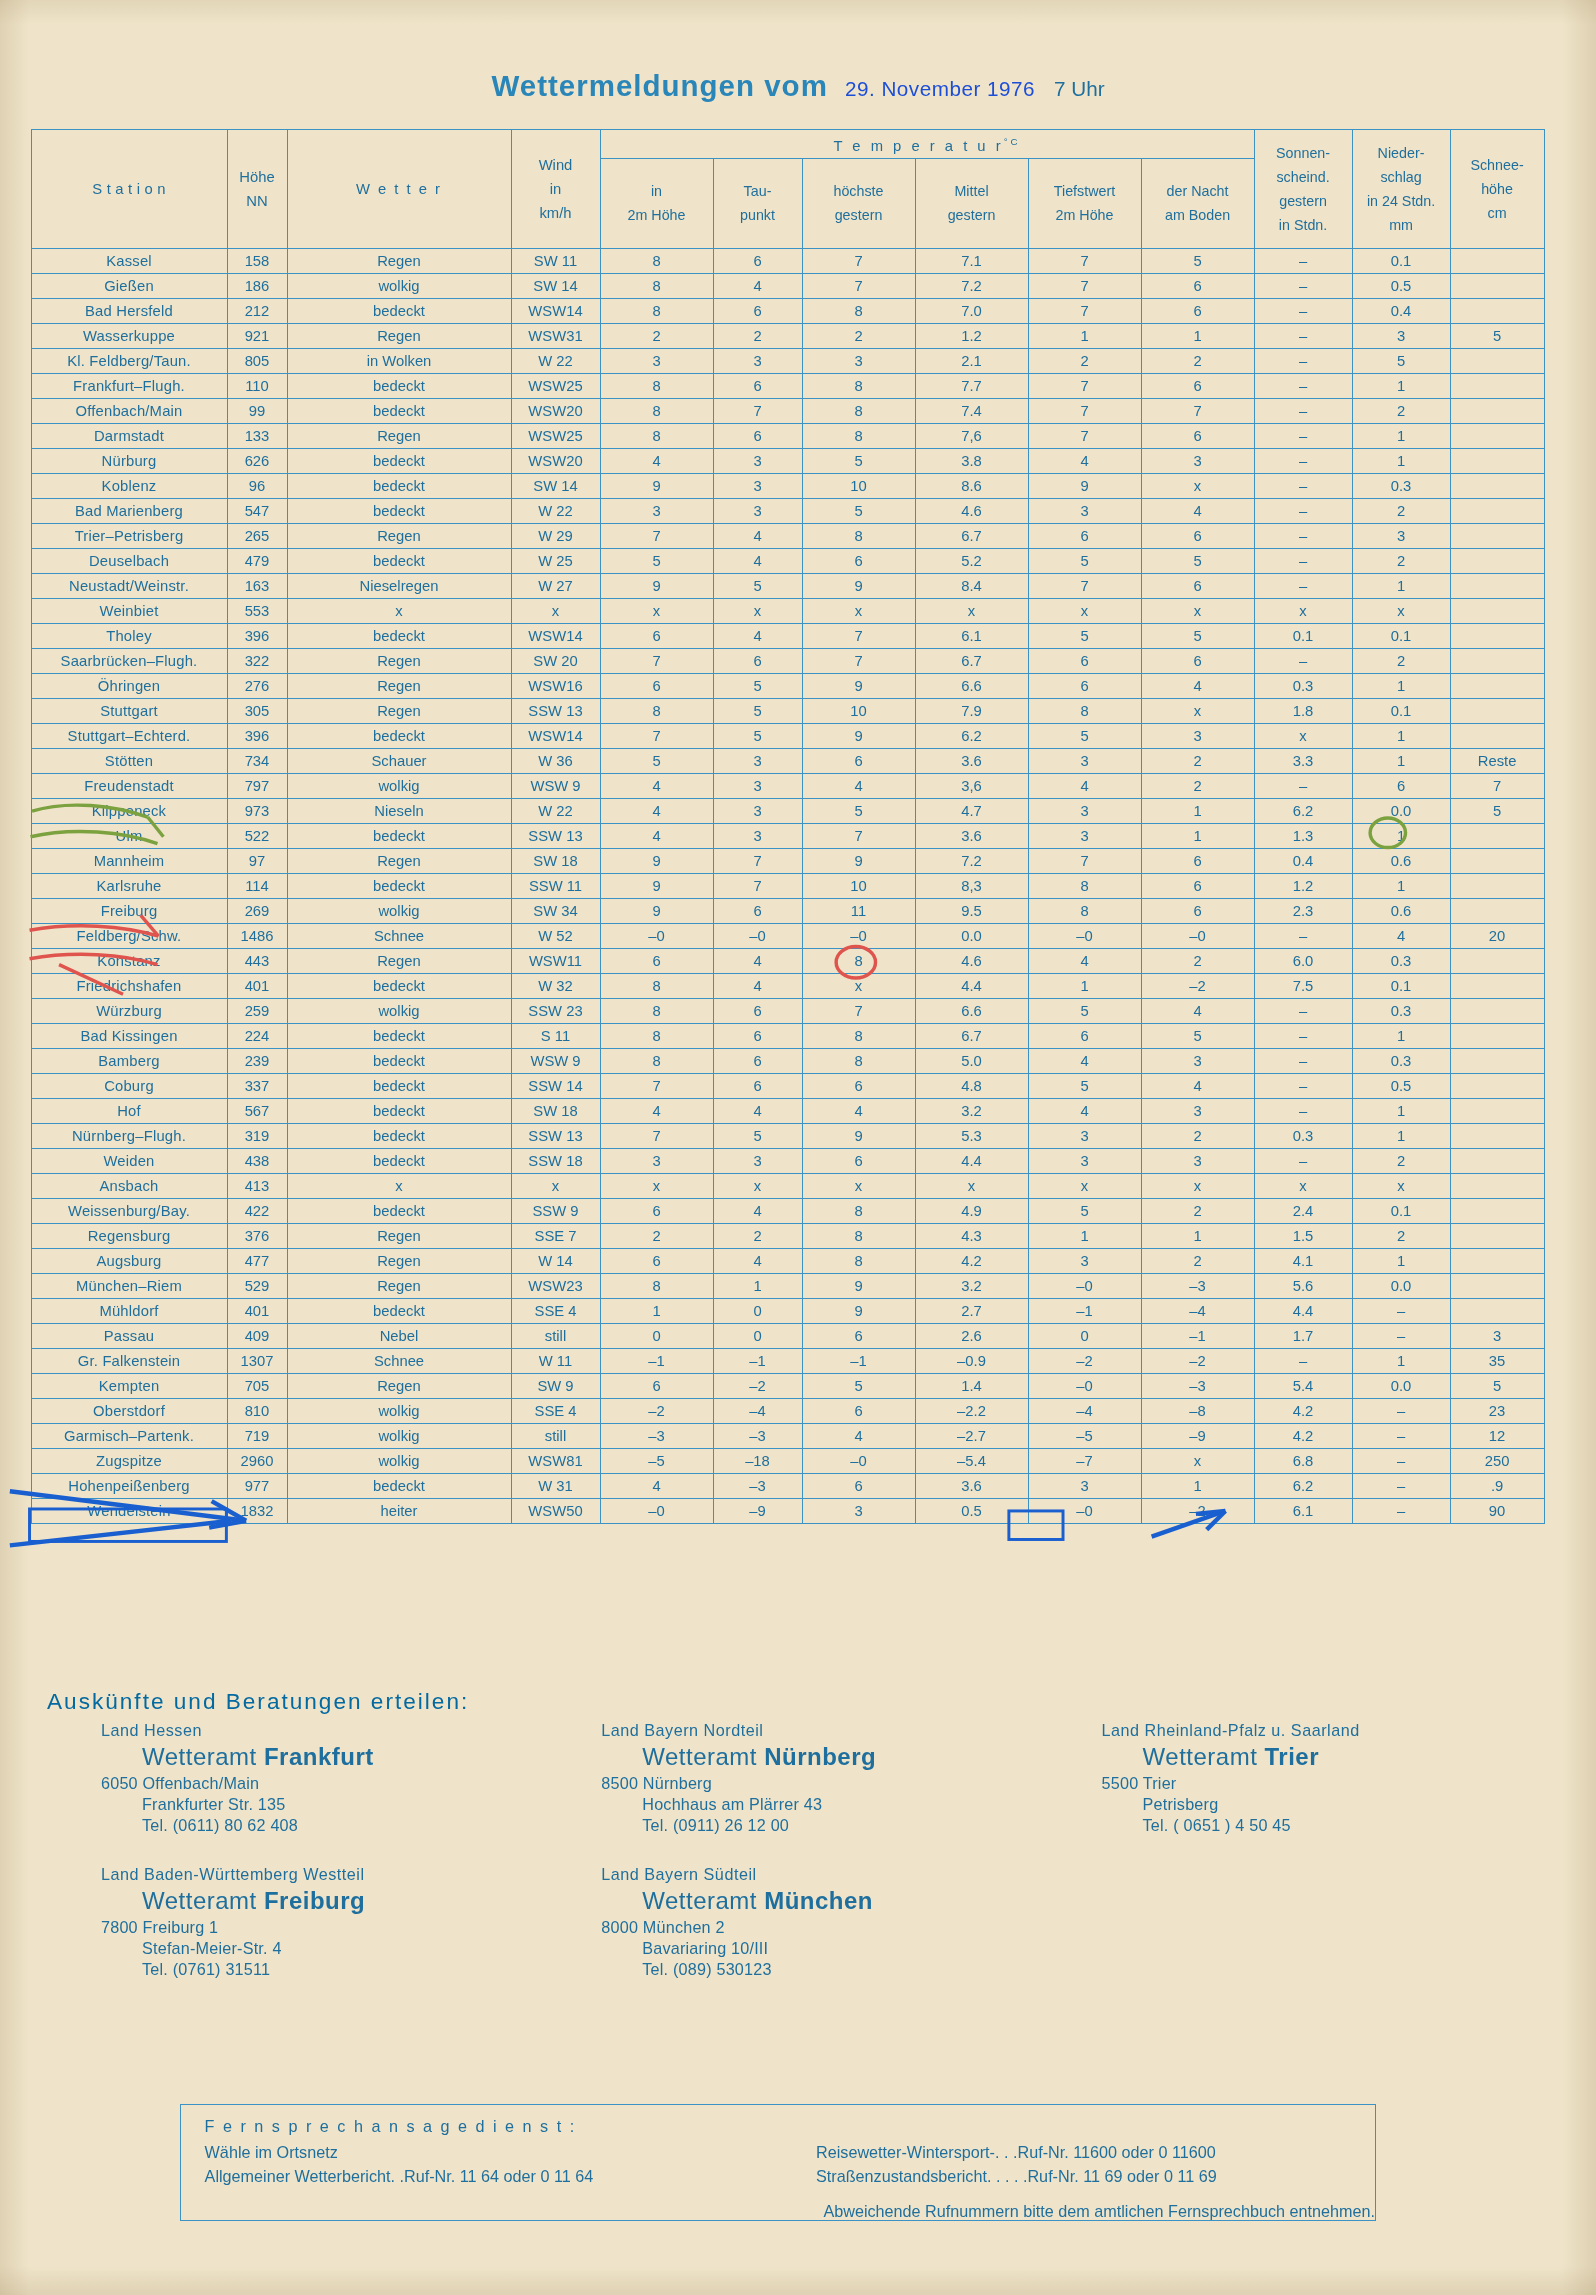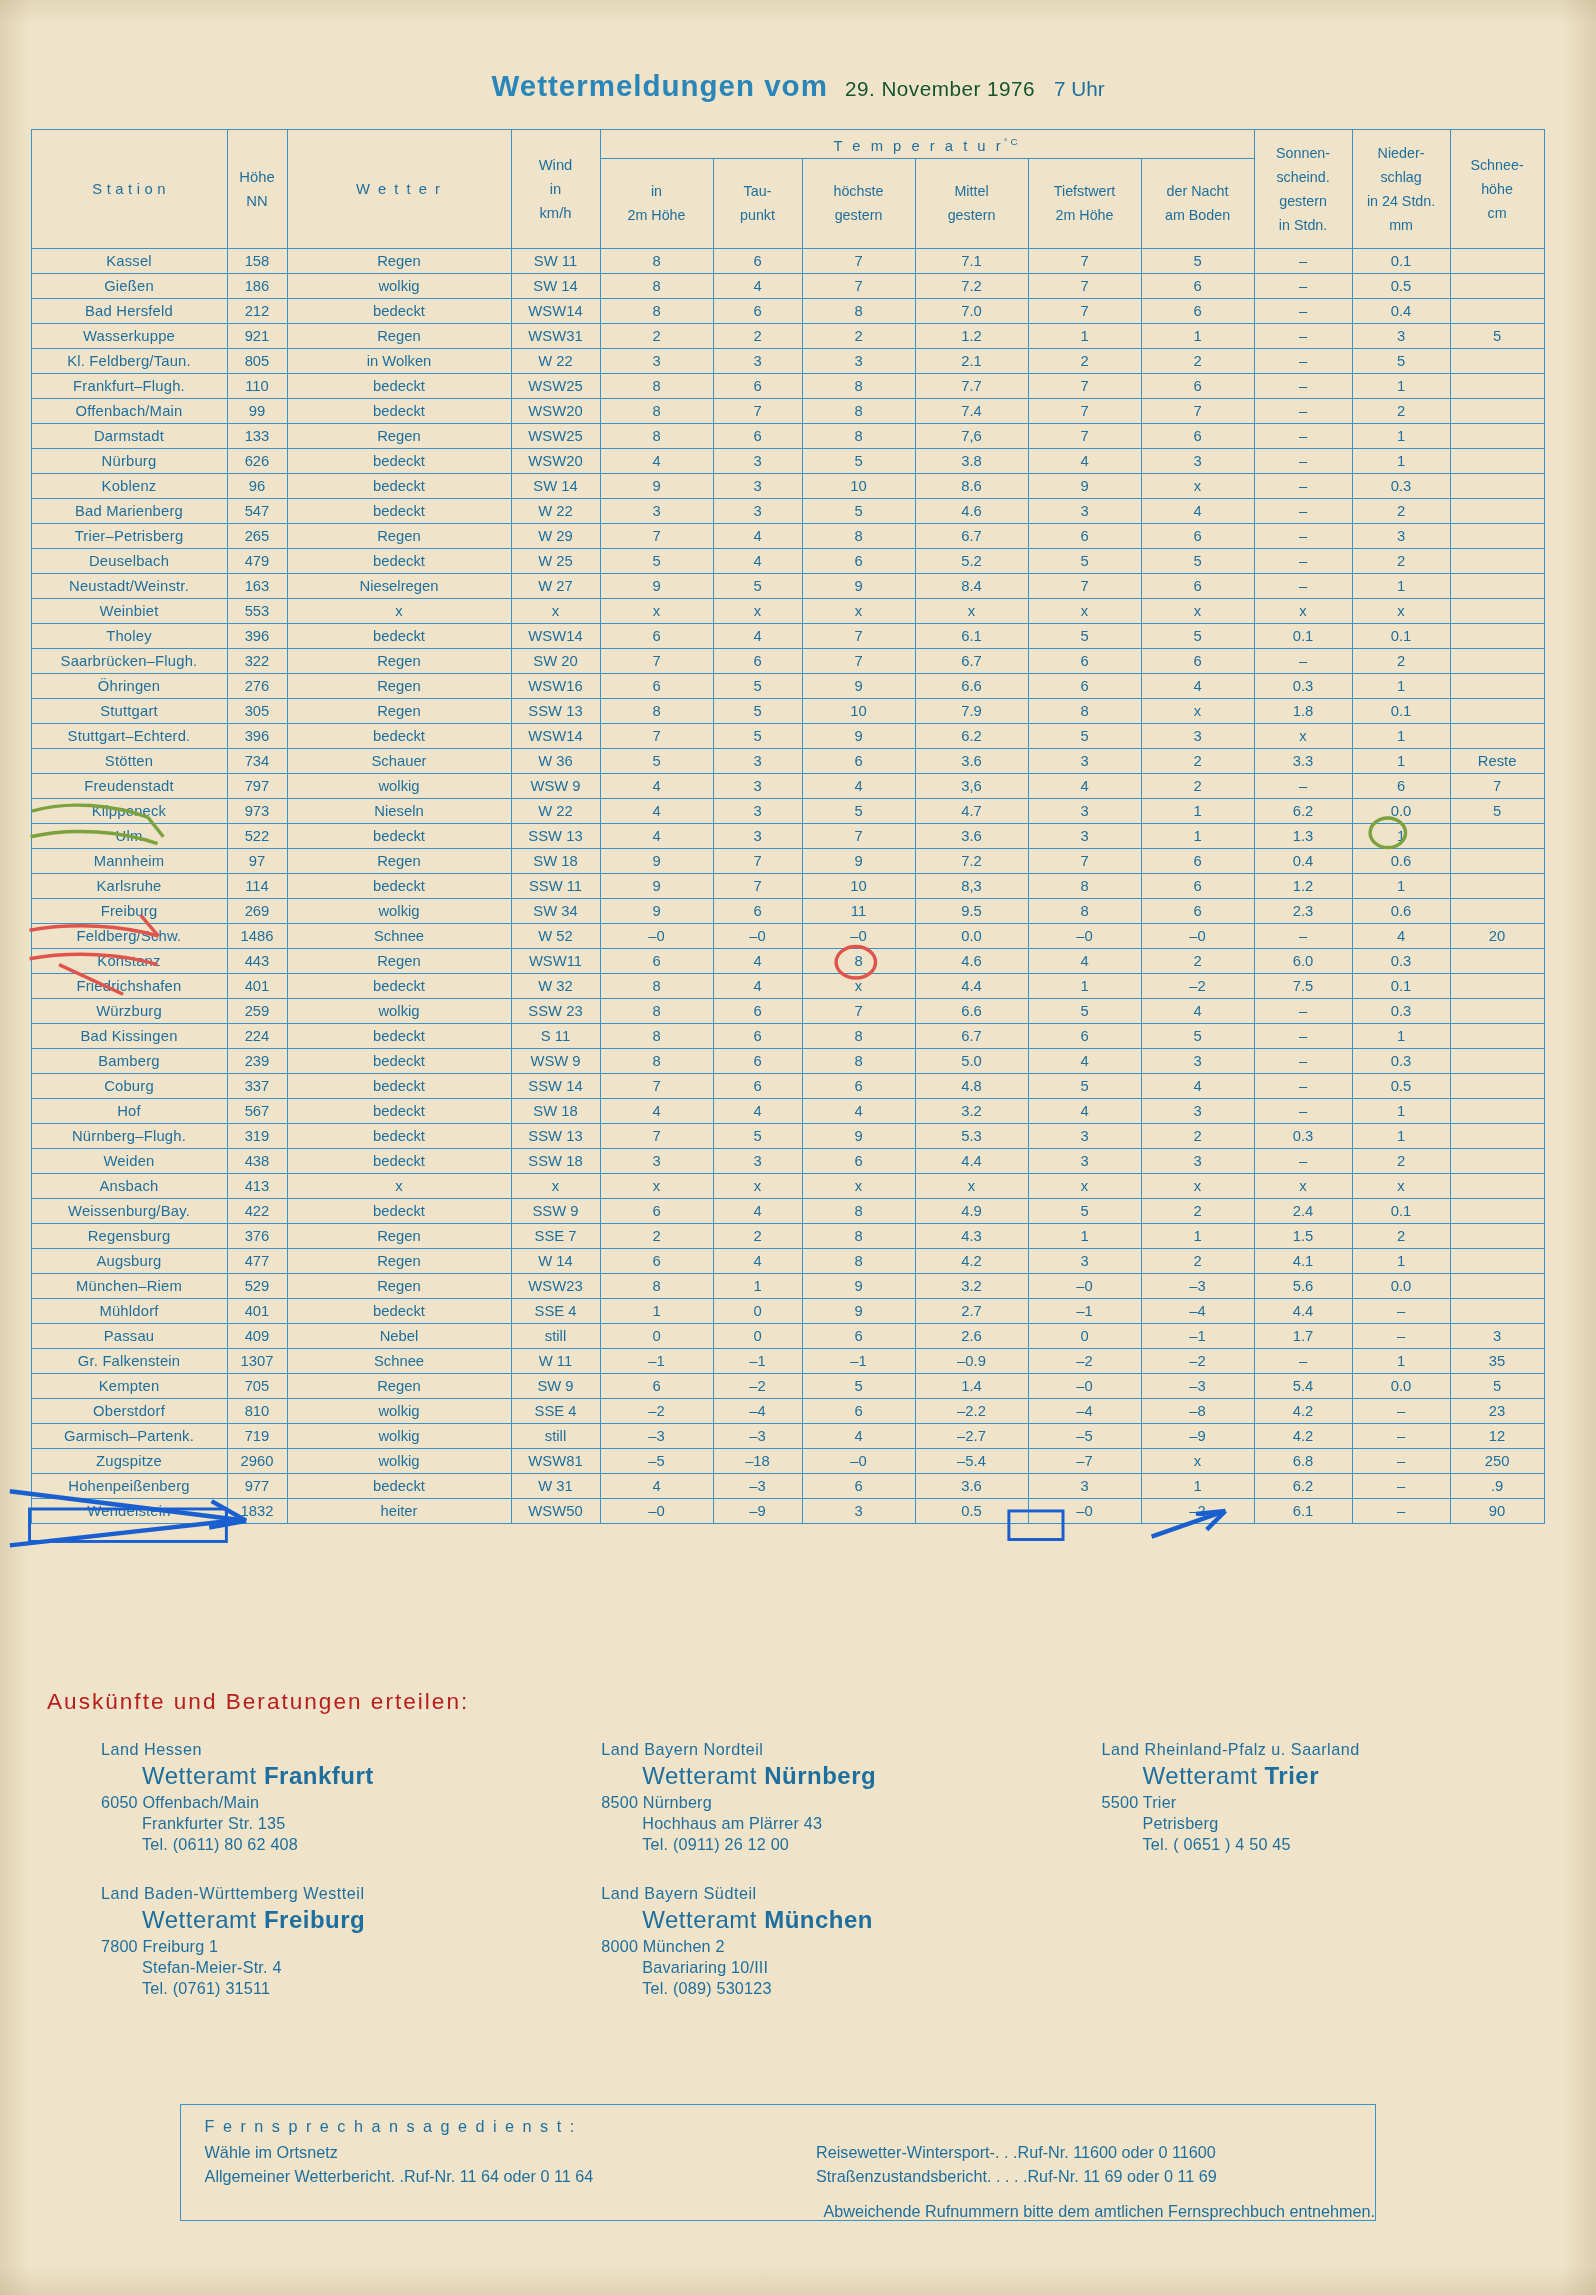--- a/index.html
+++ b/index.html
@@ -28,21 +28,21 @@
     position:absolute;left:0;top:69px;width:1596px;text-align:center;
   }
   .title-main{
     display:inline-block;
     font-size:29.5px;font-weight:bold;letter-spacing:1px;
     color:#2a86b8;
     vertical-align:baseline;
   }
   .title-date{
     display:inline-block;
-    font-size:20.7px;font-weight:normal;color:#14532d;
+    font-size:20.7px;font-weight:normal;color:#1d4ed8;
     margin-left:14.8px;vertical-align:baseline;
     letter-spacing:0.5px;
   }
   .title-time{
     display:inline-block;
     font-size:20.7px;color:#1f6f9e;margin-left:16.7px;vertical-align:baseline;
   }
 
   
   .table-wrap{
@@ -91,21 +91,21 @@
   col.w-schnee{width:94px;}
 
   
   .ann{position:absolute;pointer-events:none;}
 
   
   .contacts{
     position:absolute;left:47px;top:1689px;width:1501px;
   }
   .contacts-title{
-    font-size:22.6px;letter-spacing:2px;color:#b91c1c;margin-bottom:25px;
+    font-size:22.6px;letter-spacing:2px;color:#0369a1;margin-bottom:6px;
   }
   .contact-grid{
     display:flex;flex-wrap:wrap;
   }
   .contact-col{width:33.33%;box-sizing:border-box;margin-bottom:27.6px;}
   .contact-col .cc-inner{padding-left:54px;}
   .cc-region{font-size:16.2px;letter-spacing:0.5px;margin-bottom:3px;}
   .cc-amt{font-size:24px;margin-left:41px;margin-bottom:3px;letter-spacing:0.5px;}
   .cc-amt b{font-weight:bold;}
   .cc-line{font-size:16.2px;letter-spacing:0.2px;margin-bottom:2px;}

